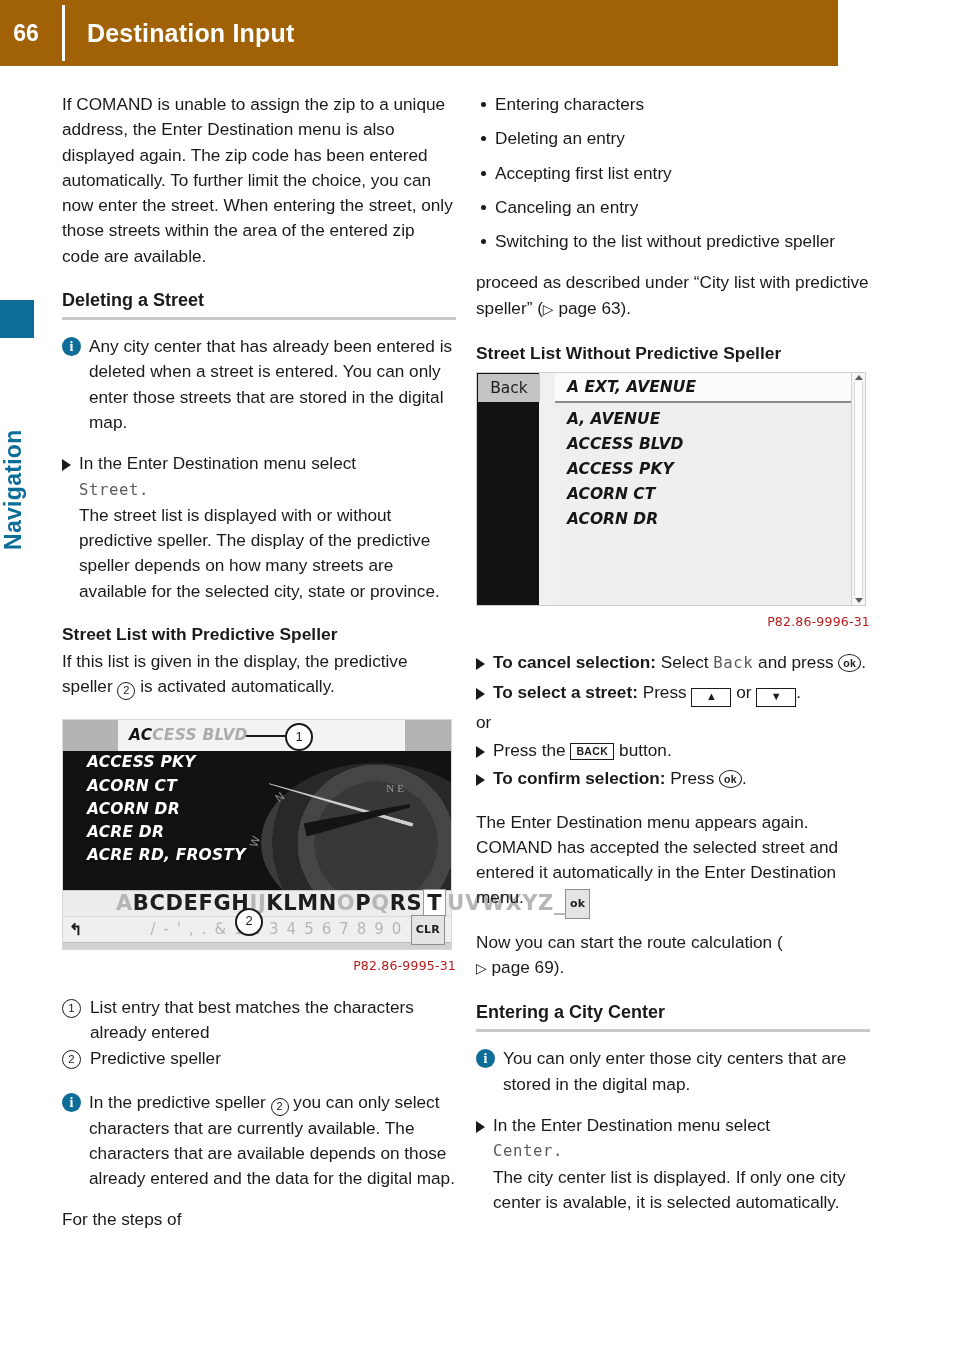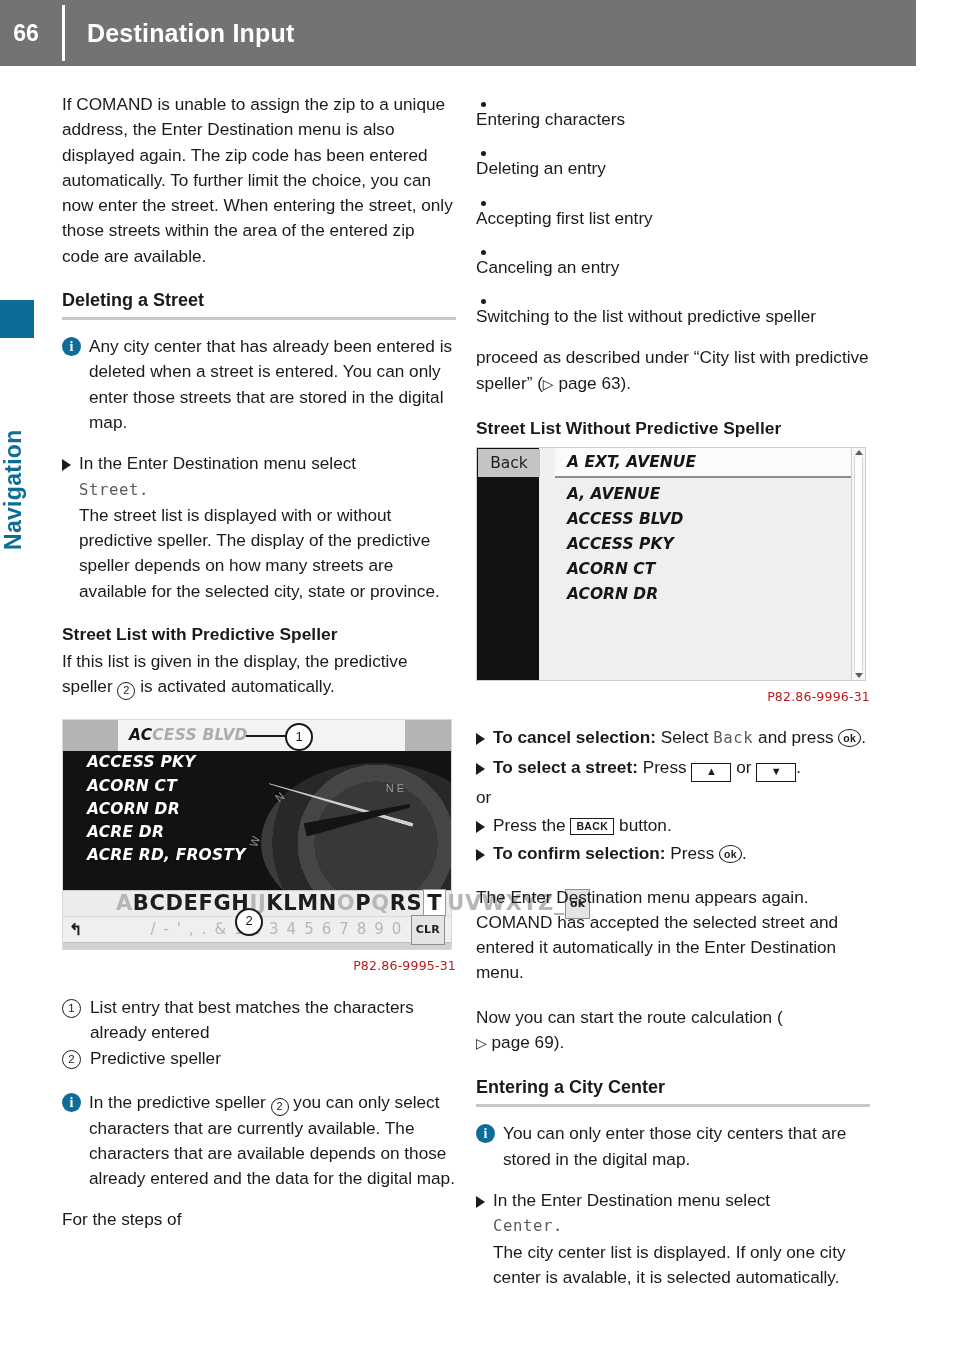--- a/index.html
+++ b/index.html
@@ -13,23 +13,23 @@
     position: relative;
     font-family: "Liberation Sans", sans-serif;
     color: #1a1a1a;
     overflow: hidden;
   }
 
   
   .header {
     position: absolute;
     left: 0; top: 0;
-    width: 916px;
+    width: 838px;
     height: 66px;
-    background: #737373;
+    background: #a16207;
     display: flex;
     align-items: center;
   }
   .page-num {
     width: 36px;
     text-align: center;
     color: #ffffff;
     font-size: 23px;
     font-weight: 600;
     letter-spacing: 0px;
@@ -142,21 +142,20 @@
     margin-right: 8px;
   }
   .step-body { flex: 1 1 auto; }
   .step-gap { margin-bottom: 18px; }
 
   
   .bullets { margin-bottom: 16px; }
   .bullet {
     display: flex;
     margin-bottom: 9px;
-    flex-direction: column;
   }
   .dot {
     flex: 0 0 auto;
     width: 5px; height: 5px;
     border-radius: 50%;
     background: #1a1a1a;
     margin-top: 10px;
     margin-right: 9px;
     margin-left: 5px;
   }
@@ -321,21 +320,21 @@
     transform: rotate(-13deg);
     transform-origin: 0% 50%;
     clip-path: polygon(0 0, 100% 38%, 100% 62%, 0 100%);
   }
   .cmp-ne {
     position: absolute;
     right: 44px; top: 25px;
     color: #9a9a9a;
     font-size: 11px;
     letter-spacing: 3px;
-    font-family: Liberation Sans, sans-serif;
+    font-family: Liberation Serif, serif;
   }
   .cmp-n {
     position: absolute;
     right: 167px; top: 34px;
     color: #8d8d8d;
     font-size: 11px;
     font-family: "DejaVu Sans", sans-serif;
     transform: rotate(-38deg);
   }
   .cmp-w {

